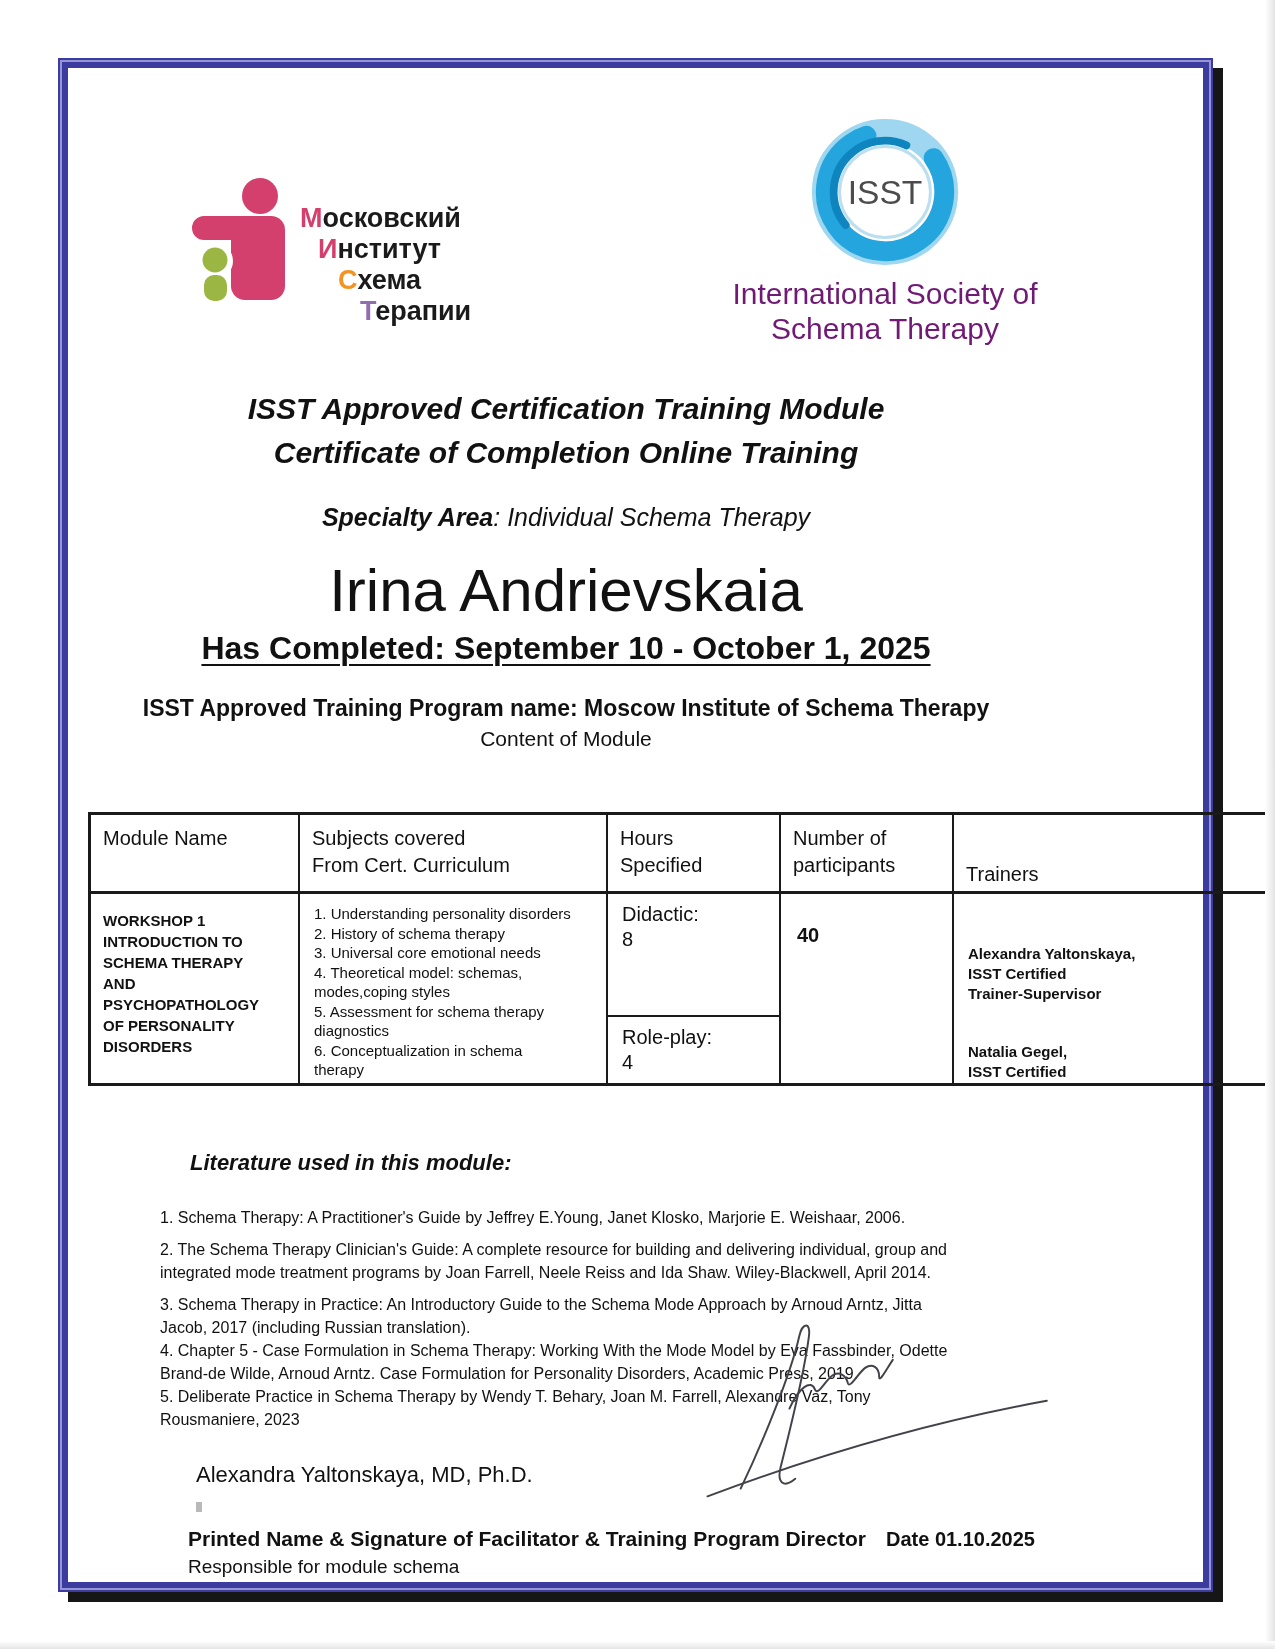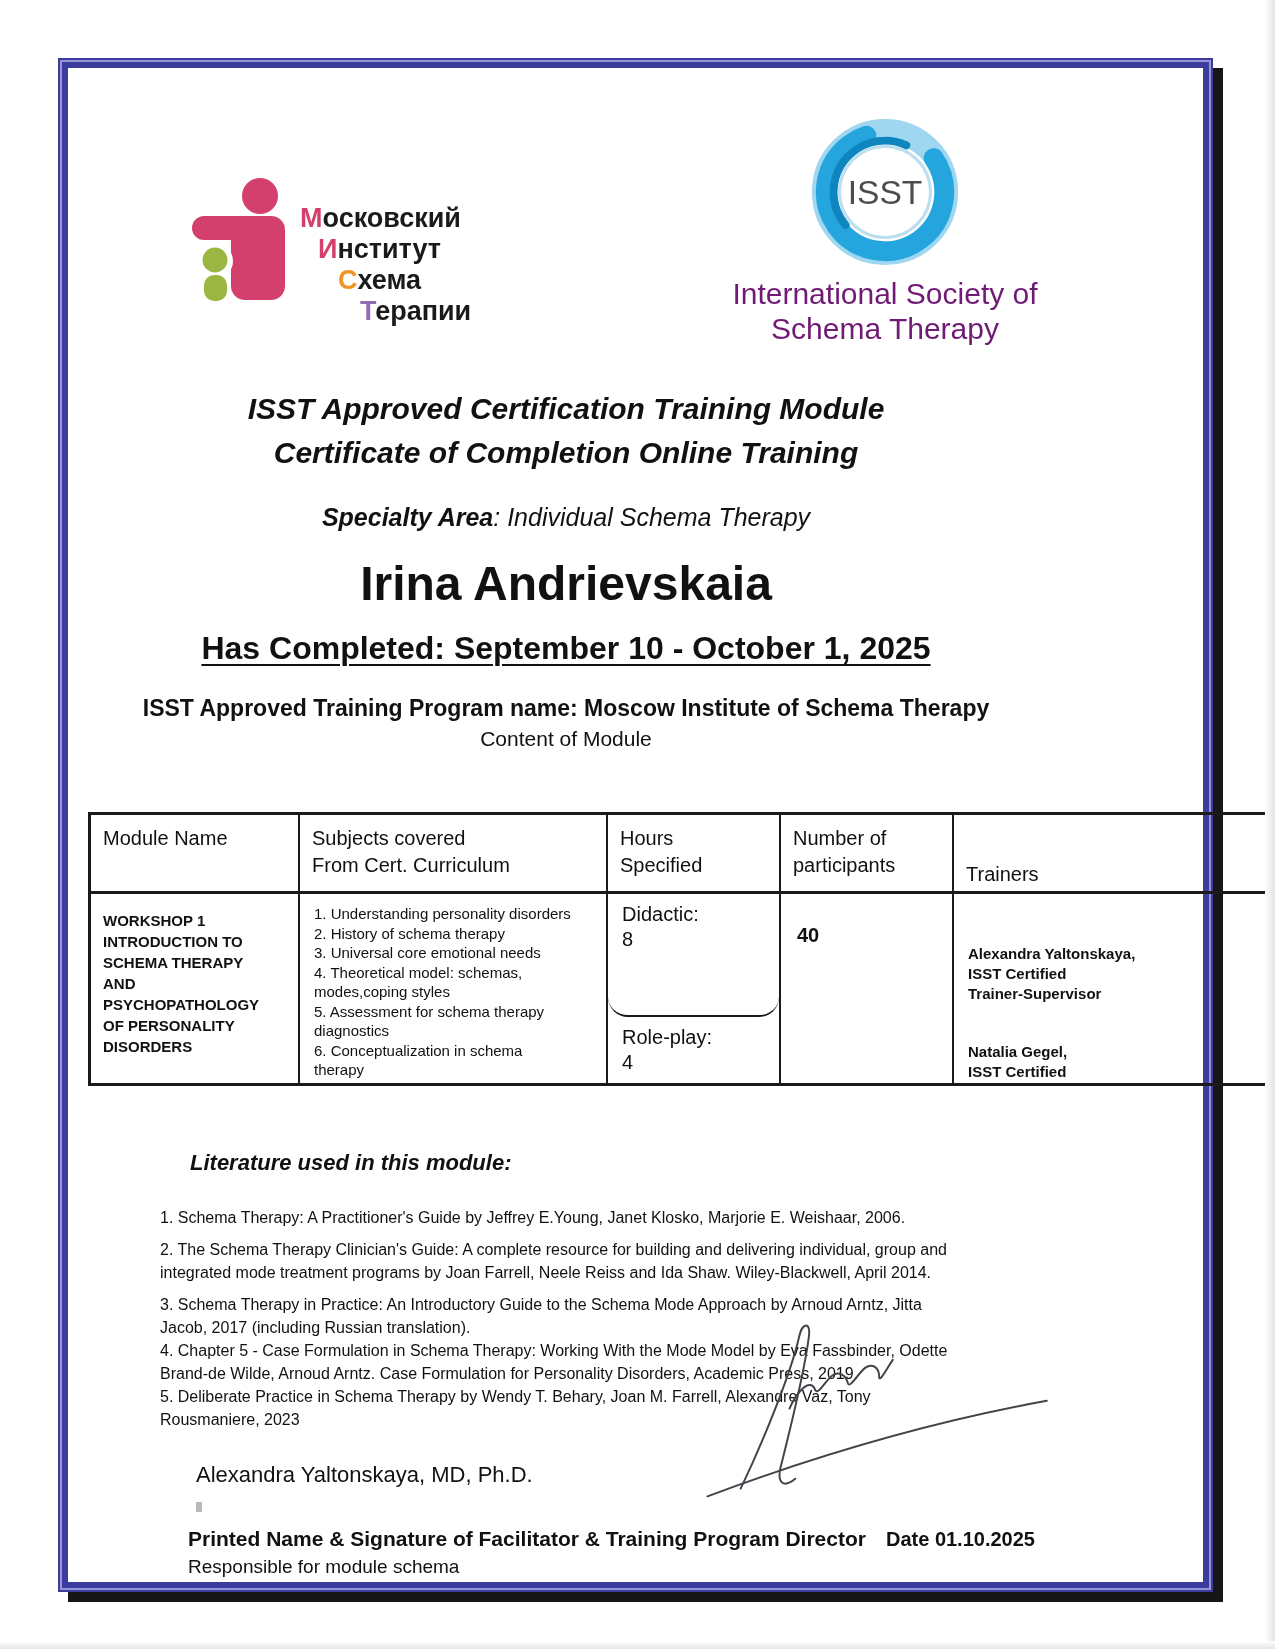--- a/index.html
+++ b/index.html
@@ -37,42 +37,42 @@
   .ini-t{color:#8f6db1;}
 
   .isst-logo{position:absolute;left:690px;top:113px;width:390px;text-align:center;}
   .isst-org{font-size:30px;line-height:33px;color:#701a75;margin-top:2px;}
 
   
   .center-band{position:absolute;left:0;width:1036px;text-align:center;margin-left:48px;}
   .title-line{font-size:30px;font-weight:700;font-style:italic;}
   .specialty{font-size:25px;font-style:italic;}
   .specialty b{font-weight:700;}
-  .recipient{font-size:48px;font-weight:700;}
+  .recipient{font-size:60px;font-weight:400;}
   .completed{font-size:32px;font-weight:700;text-decoration:underline;text-decoration-thickness:2px;text-underline-offset:5px;}
   .program{font-size:23px;font-weight:700;}
   .content-of-module{font-size:21px;}
 
   
   .module-table{
     position:absolute;left:88px;top:812px;width:1240px;height:274px;
     box-sizing:border-box;border:3px solid #1a1a1a;
     display:flex;flex-direction:column;font-size:20px;
   }
   .trow{display:grid;grid-template-columns:209px 308px 173px 173px 1fr;}
   .trow-head{height:76px;border-bottom:3px solid #1a1a1a;}
   .trow-body{flex:1;min-height:0;}
   .cell{box-sizing:border-box;border-right:2.5px solid #1a1a1a;overflow:hidden;}
   .cell:last-child{border-right:none;margin-top:36px;}
   .th{padding:10px 12px;font-size:20px;line-height:27px;white-space:pre-line;}
   .module-name{padding:16px 12px;font-size:15px;font-weight:700;line-height:21px;white-space:pre-line;}
   .subjects{padding:10px 8px 10px 14px;}
   .subject-item{font-size:15px;line-height:19.5px;white-space:pre-line;}
   .hours-cell{display:flex;flex-direction:column;padding:0;}
-  .hours-top{height:138px;box-sizing:border-box;border-bottom:2.5px solid #1a1a1a;padding:8px 14px;font-size:20px;line-height:25px;border-radius:20px;}
+  .hours-top{height:138px;box-sizing:border-box;border-bottom:2.5px solid #1a1a1a;padding:8px 14px;font-size:20px;line-height:25px;}
   .hours-bottom{flex:1;padding:8px 14px;font-size:20px;line-height:25px;}
   .participants{padding:30px 16px;font-size:20px;font-weight:700;}
   .trainers{padding:14px 6px 10px 14px;}
   .trainer-item{font-size:15px;font-weight:700;line-height:20px;white-space:pre-line;margin-bottom:38px;}
   .trainer-item:last-child{margin-bottom:0;}
 
   
   .lit-heading{position:absolute;left:190px;top:1150px;font-size:22px;font-weight:700;font-style:italic;}
   .lit-list{position:absolute;left:160px;top:1206px;width:965px;}
   .lit-item{font-size:16px;line-height:23px;white-space:pre-line;margin-bottom:0;}

